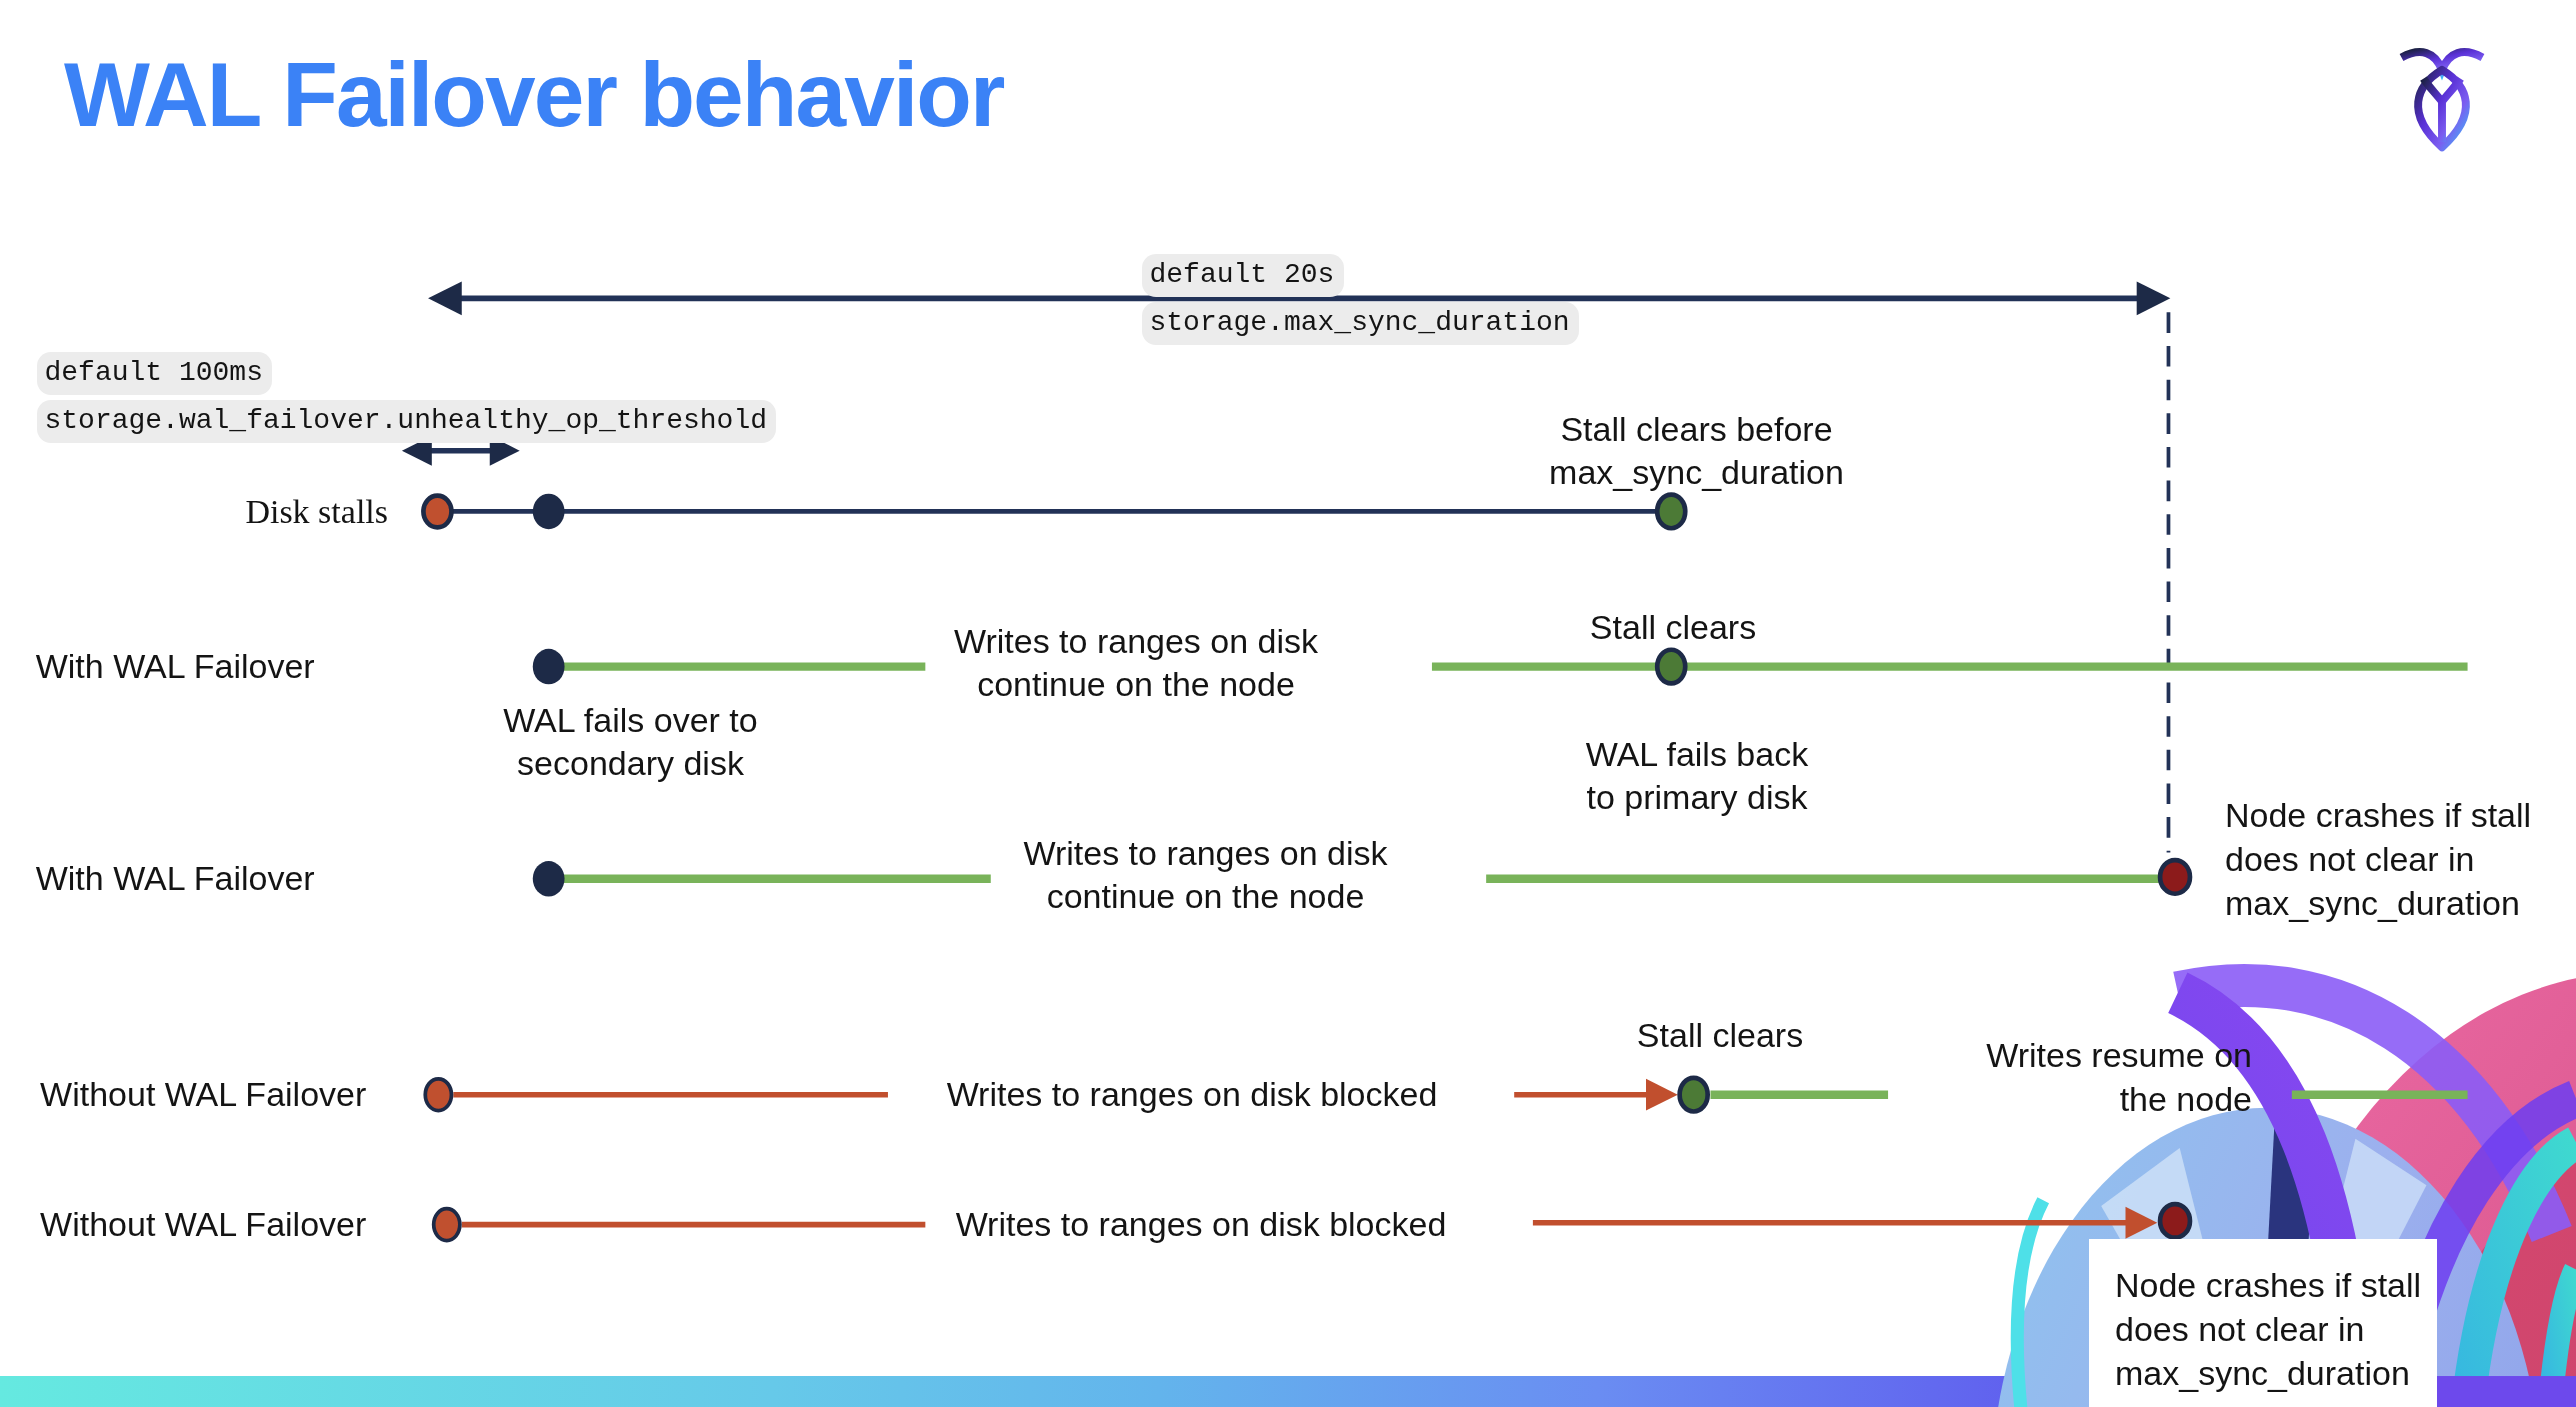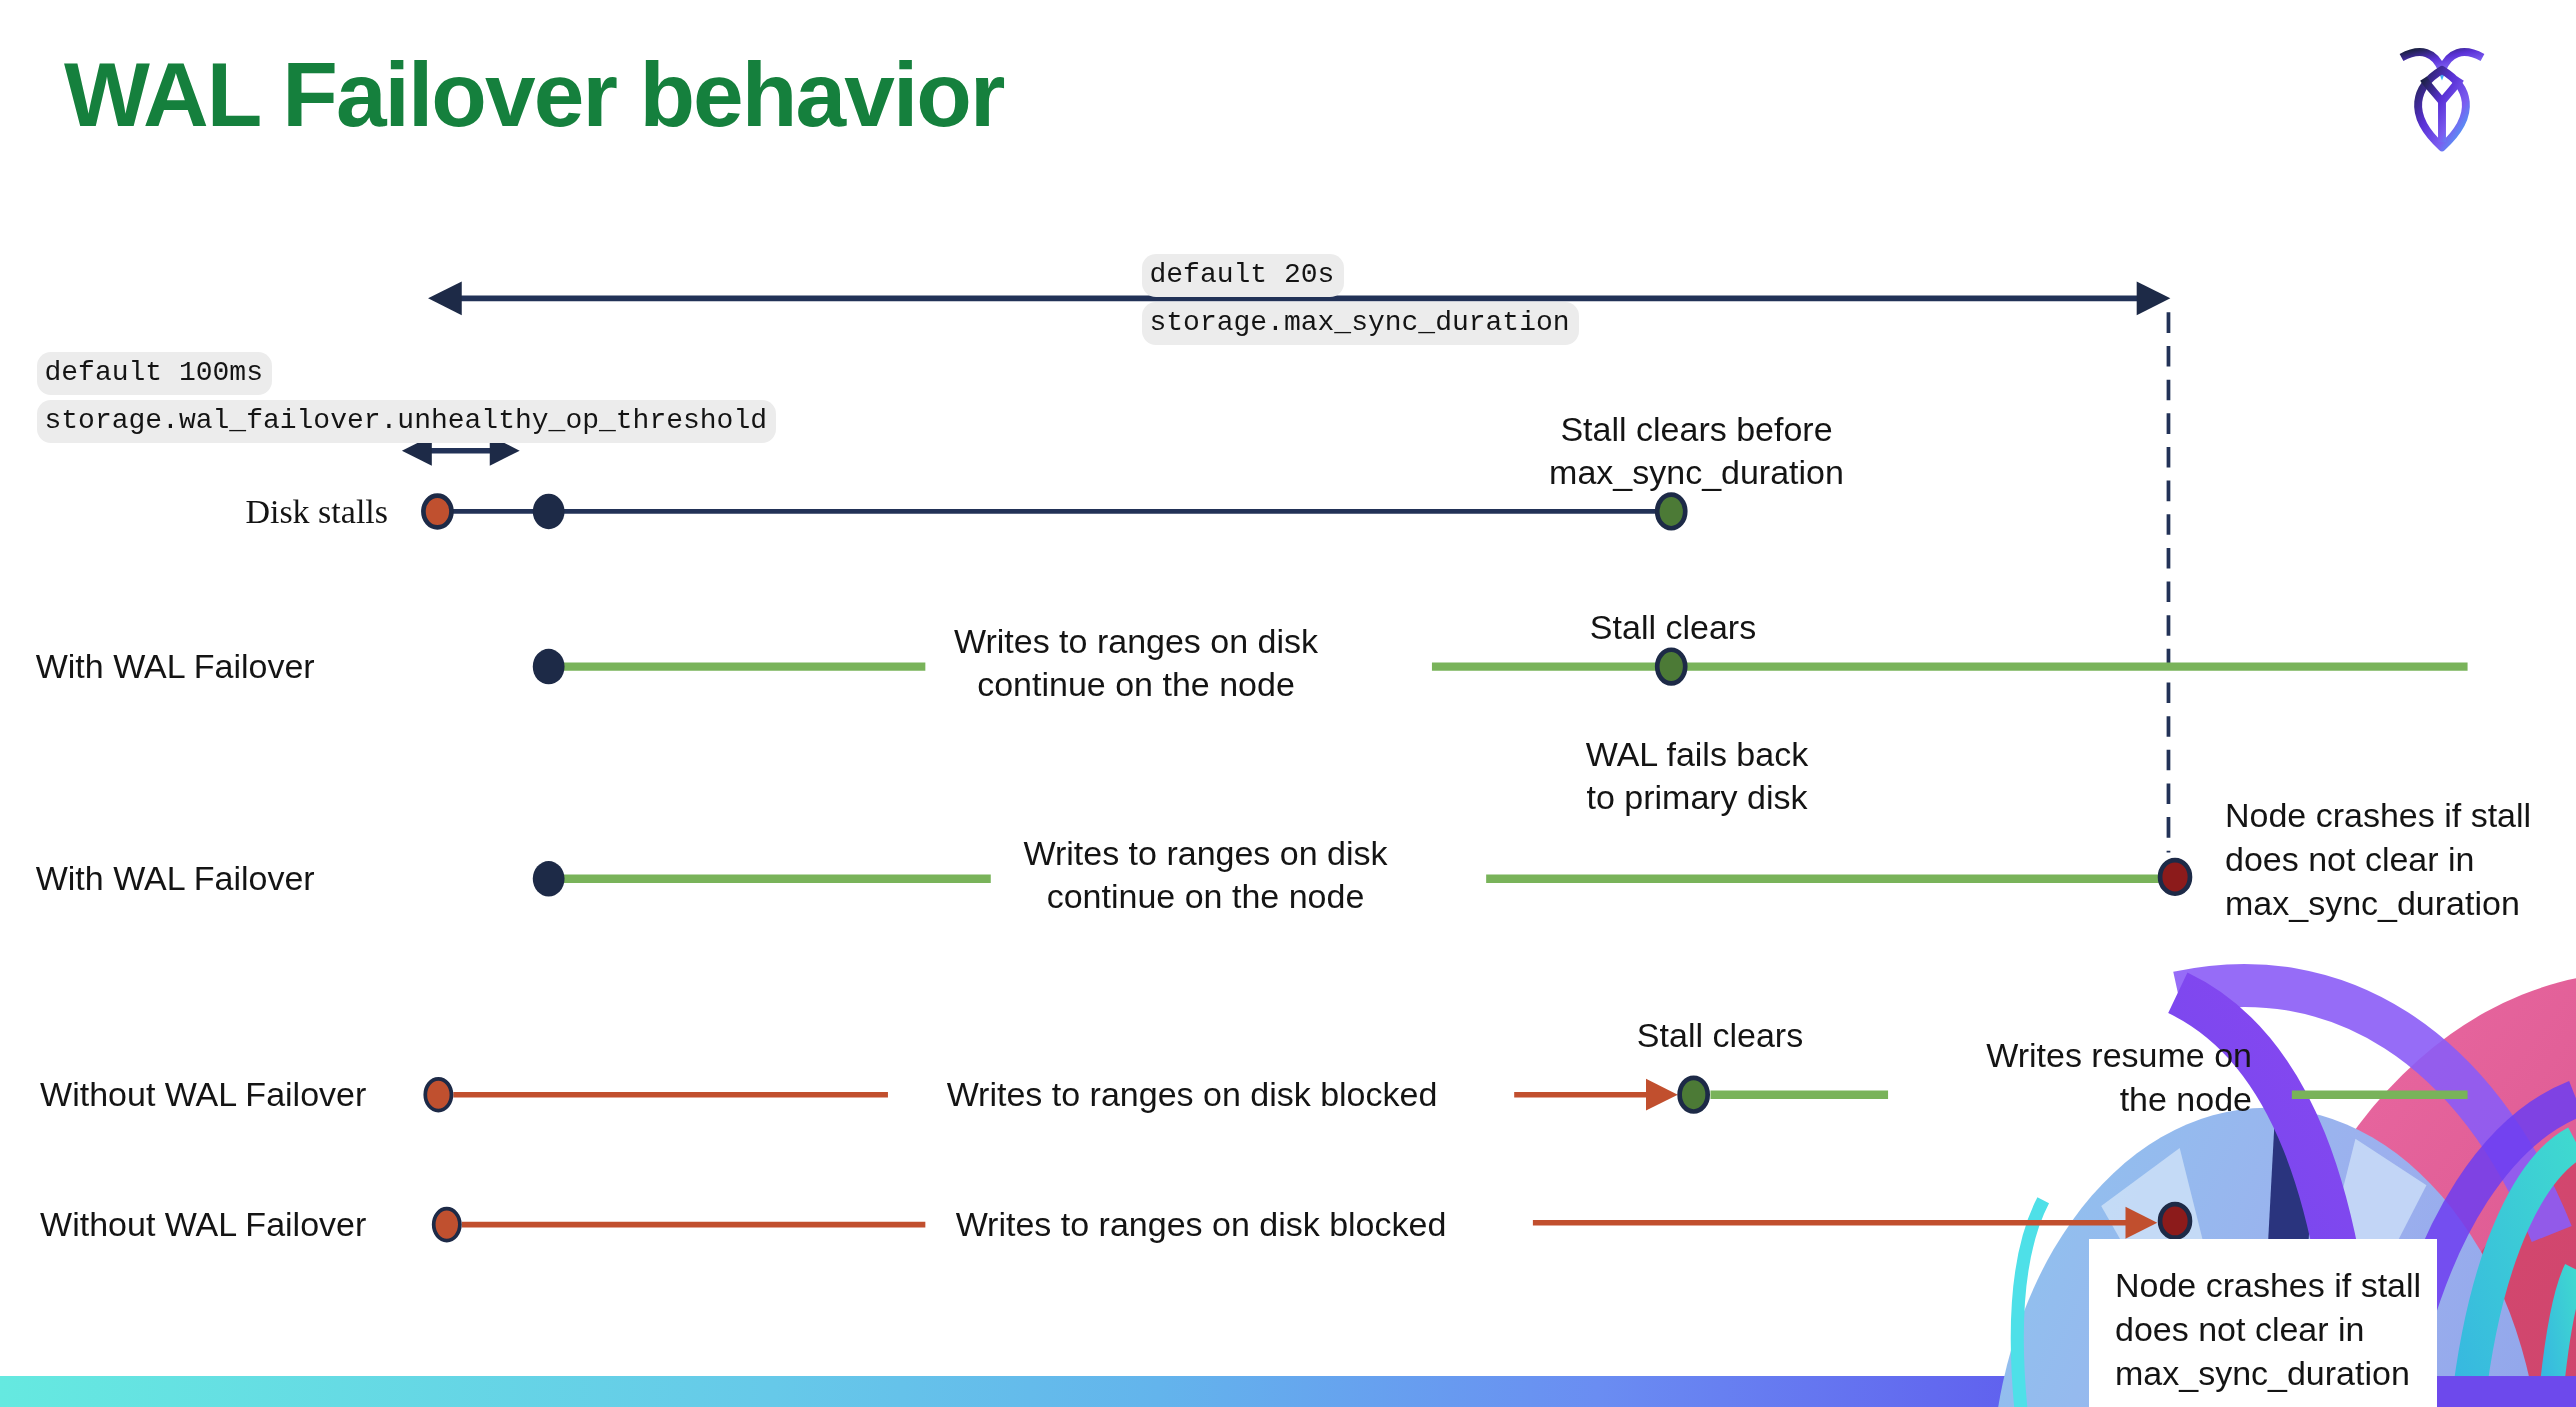--- a/index.html
+++ b/index.html
@@ -2,21 +2,21 @@
 <html style="font-size:15px"><head>
 <meta charset="utf-8">
 <style>
   html,body{margin:0;padding:0;background:#fff;}
   .slide{position:relative;width:2576px;height:1408px;background:#ffffff;overflow:hidden;
          font-family:"Liberation Sans",sans-serif;color:#141414;}
   .abs{position:absolute;}
   .t{font-size:34px;line-height:43px;white-space:pre-line;}
   .ctr{text-align:center;}
   .rgt{text-align:right;}
-  .title{font-size:91px;font-weight:800;letter-spacing:-1.9px;color:#15803d;line-height:1.05;}
+  .title{font-size:91px;font-weight:800;letter-spacing:-1.9px;color:#3b82f6;line-height:1.05;}
   .mono{font-family:"Liberation Mono","DejaVu Sans Mono",monospace;font-size:28px;line-height:37px;}
   .mono span{display:inline-block;background:#ececec;padding:1.9px 9.3px 3.7px 7.5px;margin-bottom:5.6px;border-radius:14px;}
   .layer-svg{position:absolute;left:0;top:0;z-index:3;}
   .layer-art{position:absolute;left:0;top:0;z-index:2;}
   .txt{z-index:5;}
   .callout{z-index:4;background:#ffffff;box-sizing:border-box;padding:24px 0 0 26px;}
   .bar{position:absolute;left:0;top:1376px;width:2576px;height:32px;z-index:1;
        background:linear-gradient(90deg,#65e9e0 0%,#66c9e9 30%,#63b4ec 45%,#6a8df2 62%,#5f5cee 80%,#6d49ec 90%,#8a46e0 100%);}
 </style>
 </head>
@@ -156,20 +156,22 @@
 
   <div class="abs t rgt txt" style="left:187px;top:490px;width:201px;font-family:Liberation Serif, serif;">Disk stalls</div>
   <div class="abs t ctr txt" style="left:18.7px;top:645px;width:313px;">With WAL Failover</div>
   <div class="abs t ctr txt" style="left:18.7px;top:857px;width:313px;">With WAL Failover</div>
   <div class="abs t ctr txt" style="left:18.7px;top:1073px;width:369px;">Without WAL Failover</div>
   <div class="abs t ctr txt" style="left:18.7px;top:1203px;width:369px;">Without WAL Failover</div>
 
   <div class="abs t ctr txt" style="left:1486px;top:408px;width:421px;">Stall clears before
 max_sync_duration</div>
 
+  <div class="abs t ctr txt" style="left:425px;top:699px;width:411px;">WAL fails over to
+secondary disk</div>
   <div class="abs t ctr txt" style="left:935px;top:620px;width:402px;">Writes to ranges on disk
 continue on the node</div>
   <div class="abs t ctr txt" style="left:1533px;top:606px;width:280px;">Stall clears</div>
   <div class="abs t ctr txt" style="left:1496px;top:701px;width:402px;margin-top:32px;">WAL fails  back
 to primary disk</div>
 
   <div class="abs t ctr txt" style="left:995px;top:832px;width:421px;">Writes to ranges on disk
 continue on the node</div>
   <div class="abs t txt" style="left:2225px;top:793px;width:355px;line-height:44px;">Node crashes if stall
 does not clear in

